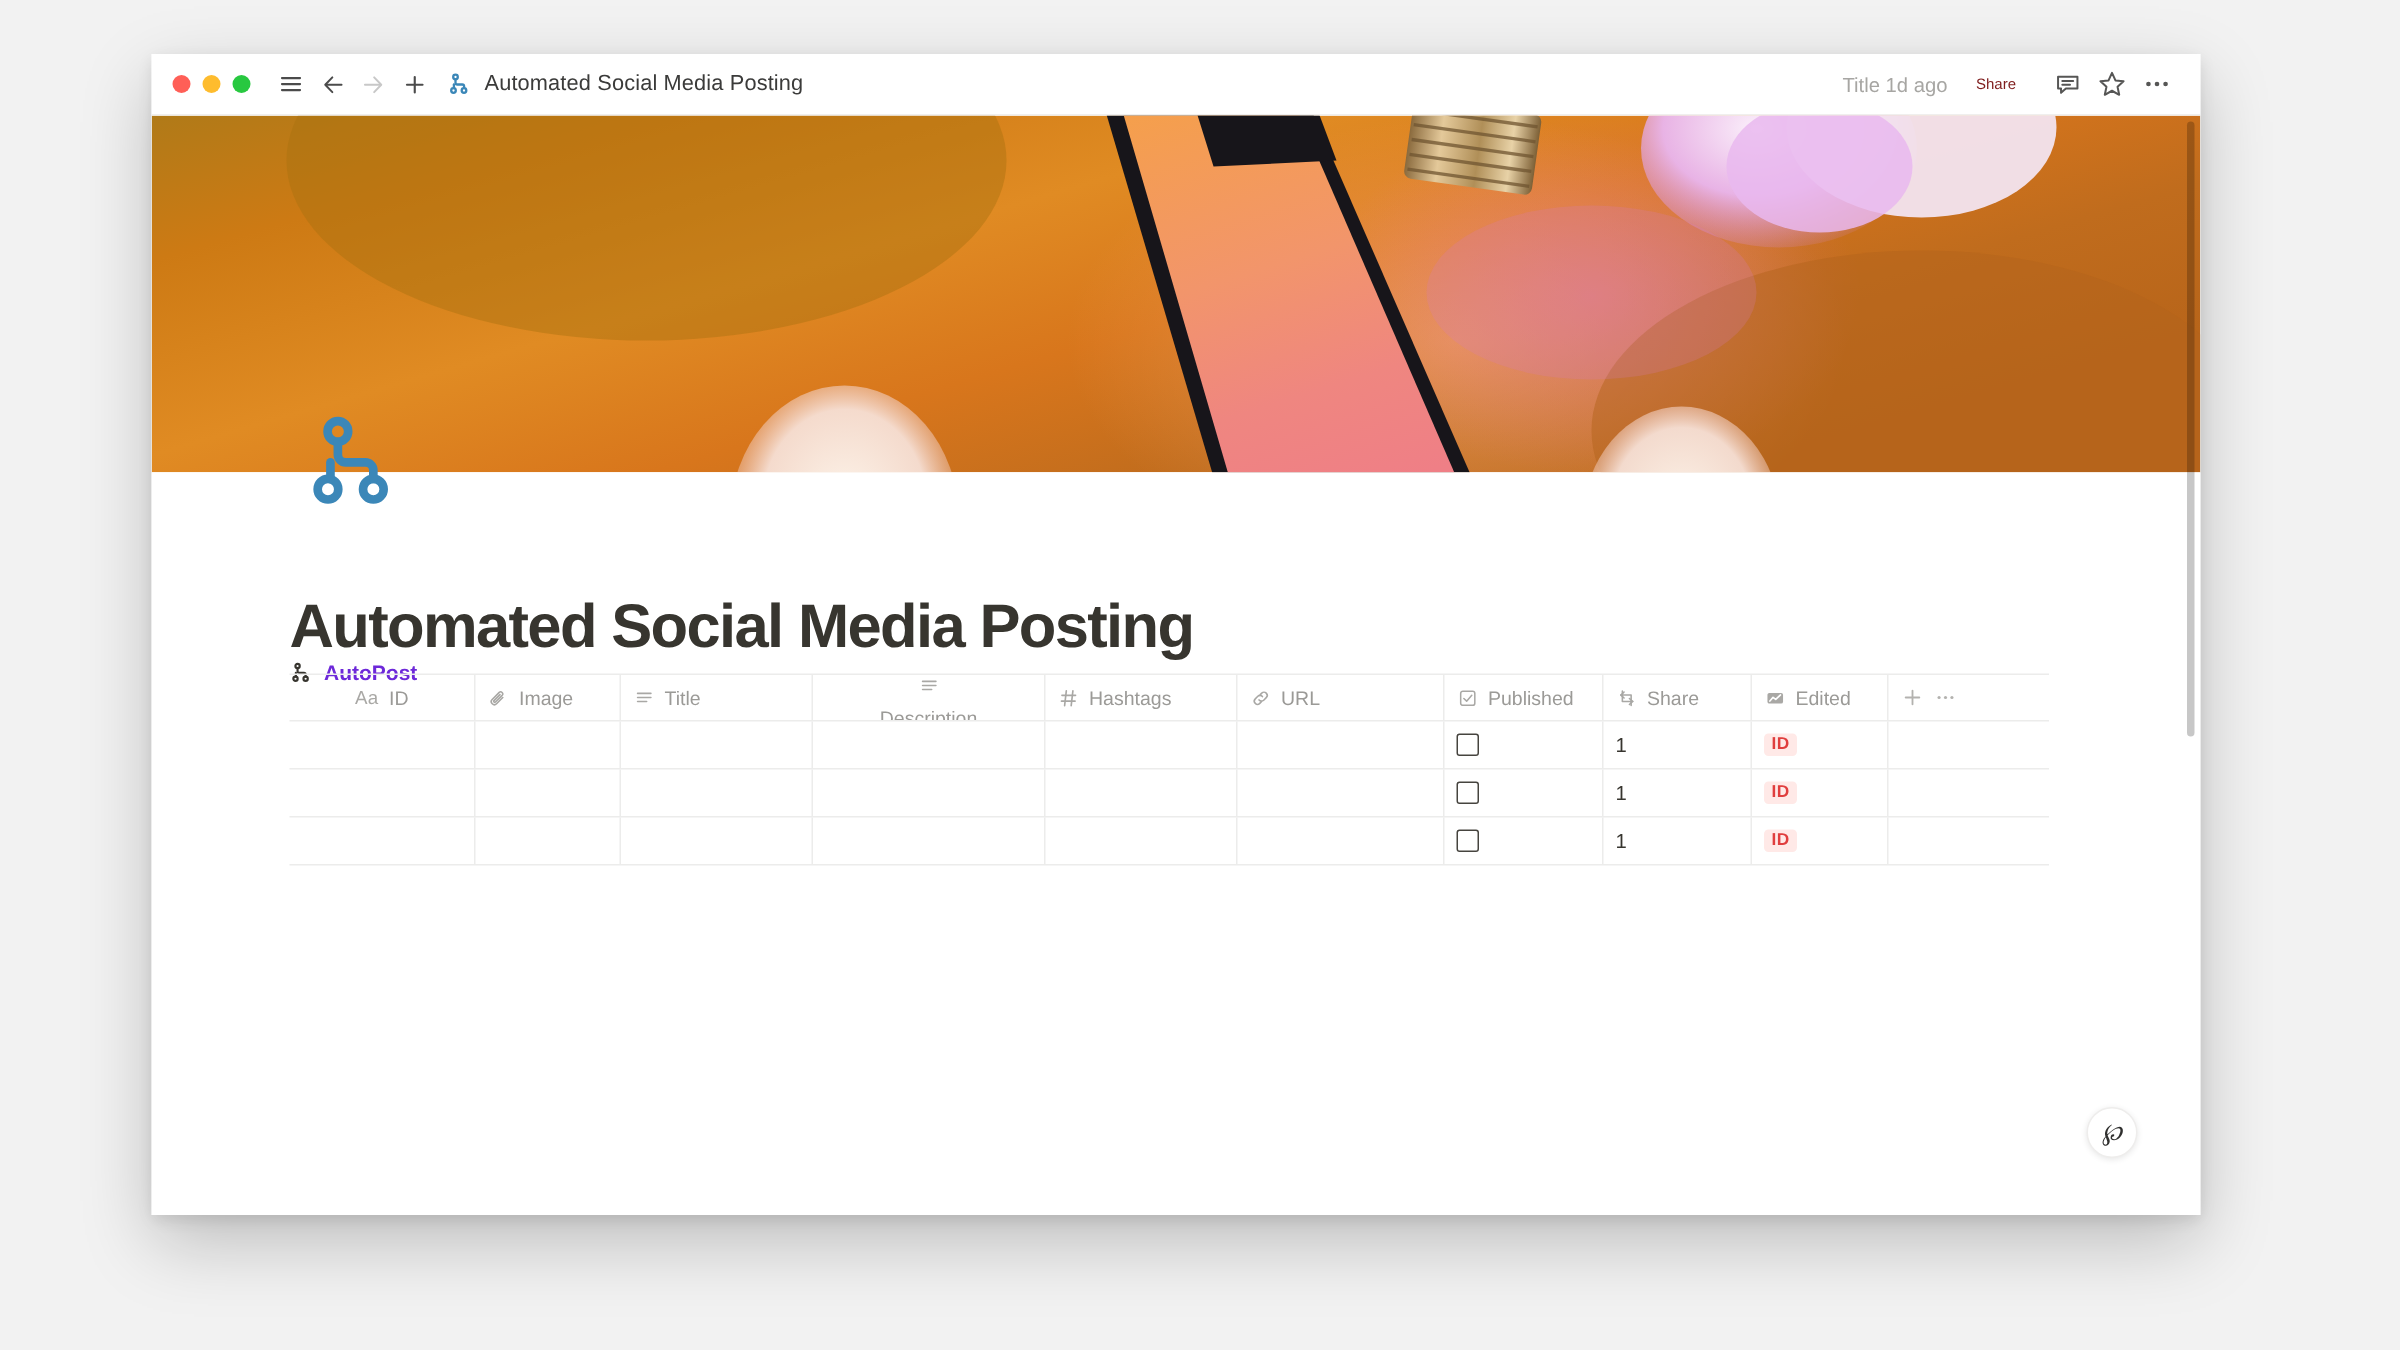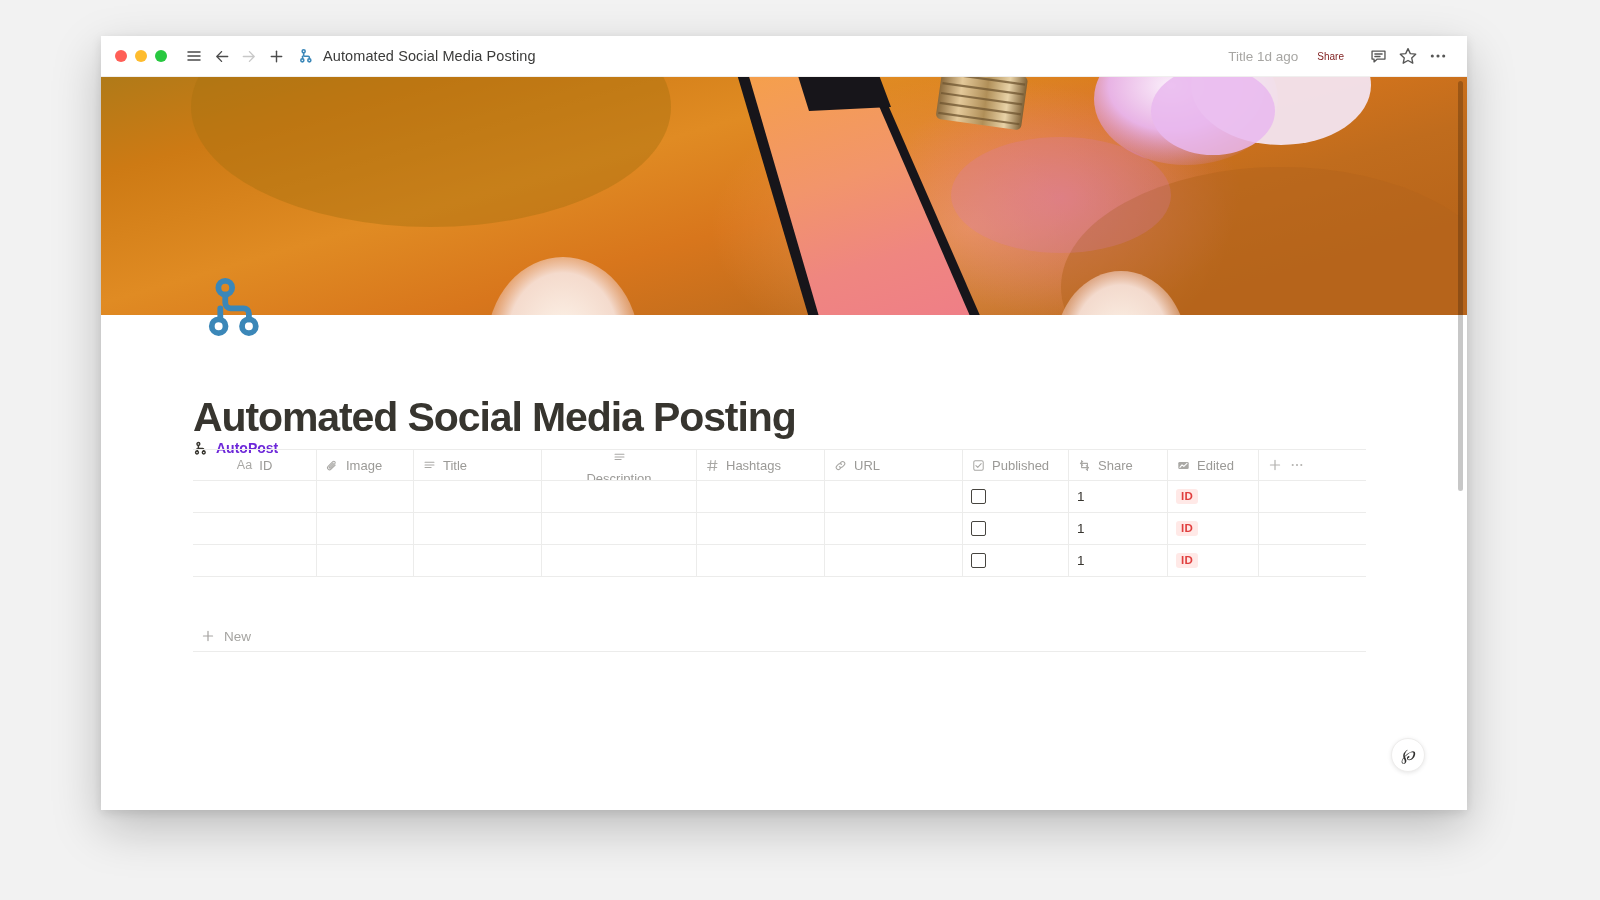--- a/index.html
+++ b/index.html
@@ -585,29 +585,20 @@
             <span class="checkbox"></span>
           </div>
         <div class="cell c-len">1</div>
         <div class="cell c-stat">
             <span class="badge">ID</span>
           </div>
         <div class="cell c-plus"></div>
       </div>
     </div>
 
-    <div id="new-row">
-      <span class="plus">
-        <svg width="14" height="14" viewBox="0 0 16 16" fill="none" stroke="currentColor" stroke-width="1.4" stroke-linecap="round">
-          <line x1="8" y1="2.8" x2="8" y2="13.2"></line>
-            <line x1="2.8" y1="8" x2="13.2" y2="8"></line>
-        </svg>
-      </span>
-      <span>New</span>
-    </div>
 
     <div id="help-bubble">
       <span class="glyph">℘</span>
     </div>
   </div>
 
   <div id="scrollbar-track">
     <div id="scrollbar-thumb"></div>
   </div>
 </div>

